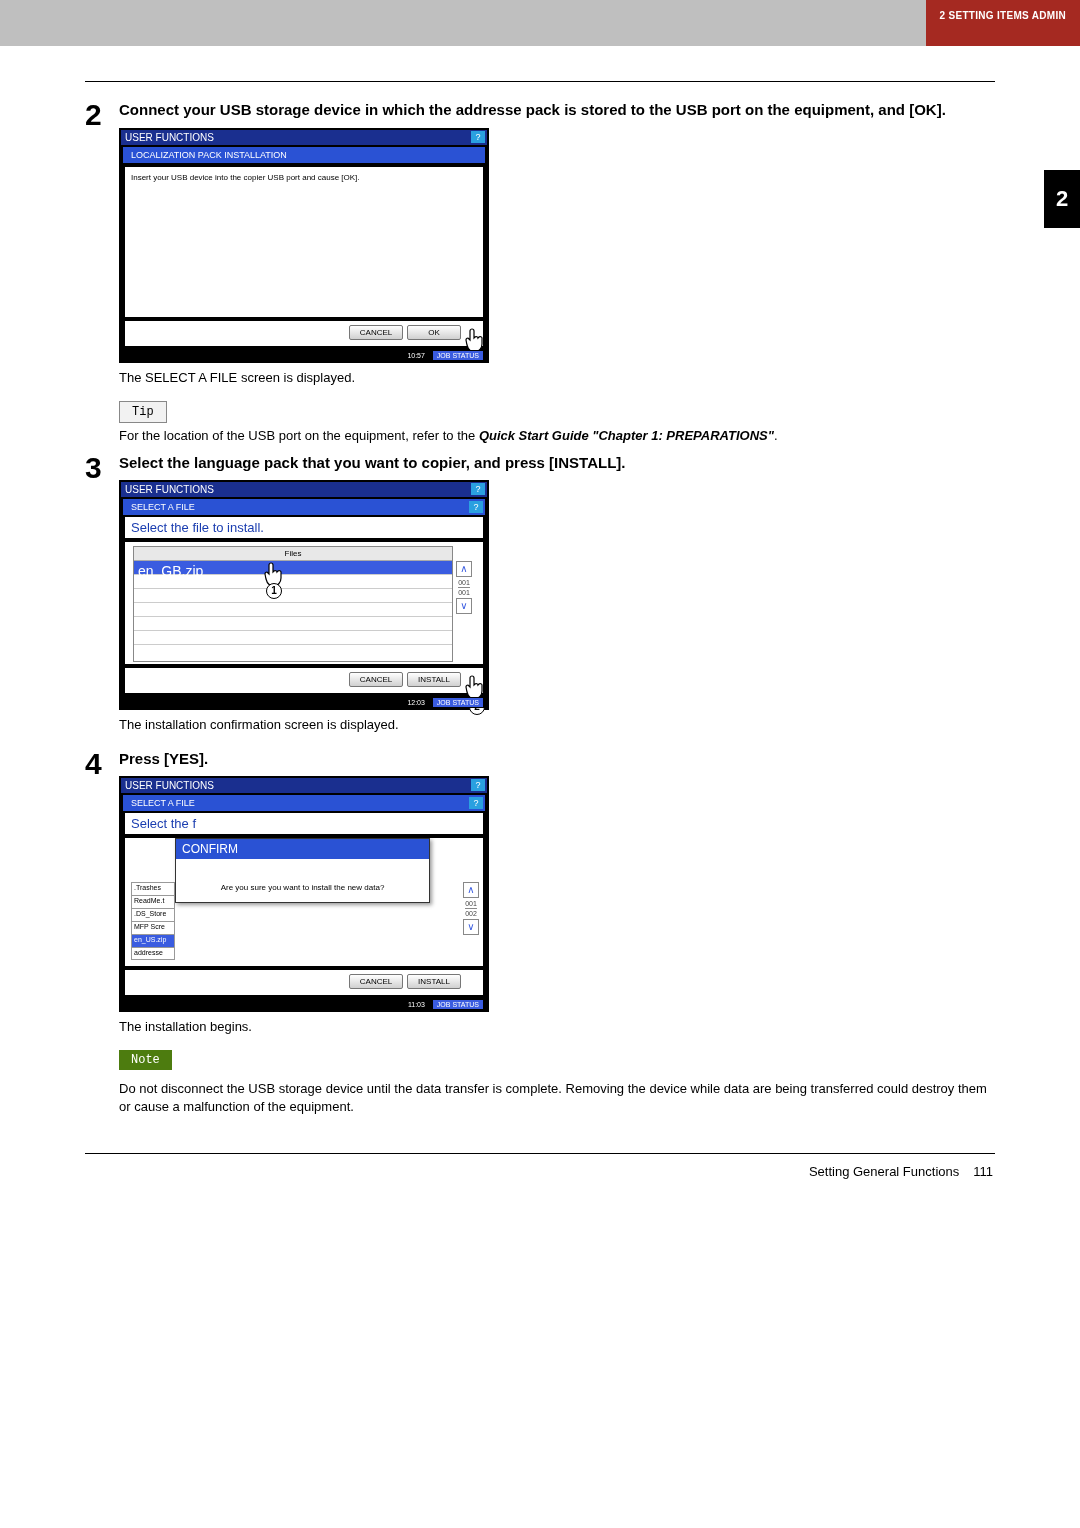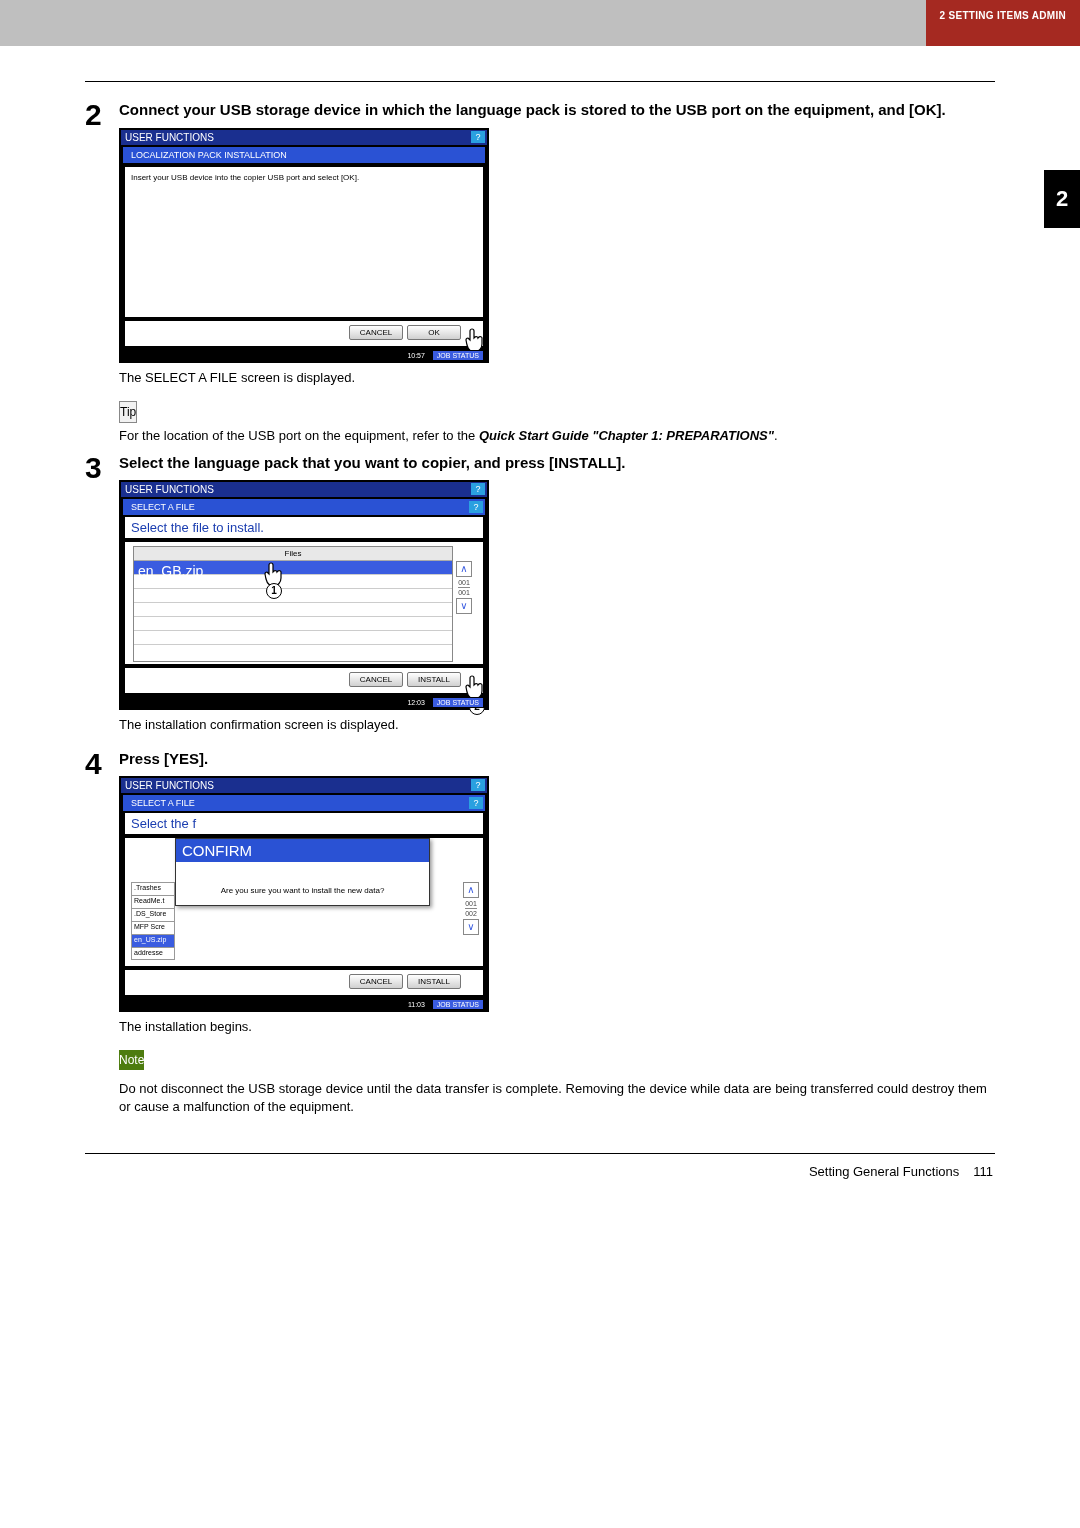--- a/index.html
+++ b/index.html
@@ -11,21 +11,21 @@
   .content { padding: 30px 85px 30px 85px; }
   .hr-top, .hr-bottom { border: none; border-top: 1px solid #000; margin: 5px 0 18px 0; }
   .hr-bottom { margin: 30px 0 10px 0; }
   .step { display: flex; margin-bottom: 8px; }
   .step-num { font-size: 30px; font-weight: bold; width: 30px; flex-shrink: 0; line-height: 1; }
   .step-body { flex: 1; padding-left: 4px; }
   .step-heading { font-size: 15px; font-weight: bold; line-height: 1.3; margin-bottom: 8px; }
   .step-text { font-size: 13px; margin: 6px 0; line-height: 1.4; }
   .ref-text { font-size: 13px; line-height: 1.4; }
   .ref-text .bi { font-weight: bold; font-style: italic; }
-  .callout { display: inline-block; padding: 3px 0; font-size: 12px; margin: 8px 0 4px 0; }
+  .callout { display: inline-block; padding: 3px 12px; font-size: 12px; margin: 8px 0 4px 0; font-family: Liberation Mono, monospace; }
   .callout.tip { border: 1px solid #888; background: #f2f2f2; }
   .callout.note { background: #4d7c0f; color: #fff; }
   .footer { display: flex; justify-content: flex-end; align-items: center; font-size: 13px; padding-right: 2px; }
   .footer .pagelabel { margin-right: 14px; }
 
   
   .device { width: 370px; border: 2px solid #000; background: #000; padding: 0; margin-bottom: 6px; }
   .dev-titlebar { background: #1a2f8f; color: #fff; font-size: 10px; padding: 2px 4px; position: relative; }
   .dev-titlebar .help { position: absolute; right: 2px; top: 1px; width: 14px; height: 12px; background: #2aa0e0; color: #fff; font-size: 9px; text-align: center; line-height: 12px; }
   .dev-subbar { background: #2a52d4; color: #fff; font-size: 9px; padding: 3px 8px; margin: 2px; position: relative; }
@@ -48,21 +48,21 @@
   .filerow { font-size: 14px; padding: 2px 4px; border-bottom: 1px solid #ccc; height: 14px; }
   .filerow.sel { background: #3a5ce0; color: #fff; }
   .scrollcol { position: absolute; right: -20px; top: 14px; width: 16px; display: flex; flex-direction: column; align-items: center; gap: 2px; }
   .scrollbtn { width: 16px; height: 16px; background: #fff; border: 1px solid #888; font-size: 10px; text-align: center; line-height: 14px; color: #3a5ce0; }
   .scrollpg { font-size: 7px; color: #444; }
   .scrollpg hr { border: none; border-top: 1px solid #888; margin: 1px 0; }
 
   
   .overlay-grid { position: relative; }
   .dlg { position: absolute; left: 50px; top: 0px; width: 255px; background: #fff; border: 1px solid #333; box-shadow: 2px 2px 4px rgba(0,0,0,0.4); }
-  .dlg-title { background: #2a52d4; color: #fff; font-size: 15px; padding: 3px 6px; }
+  .dlg-title { background: #2a52d4; color: #fff; font-size: 12px; padding: 3px 6px; }
   .dlg-body { padding: 24px 6px 10px 6px; text-align: center; font-size: 8px; }
   .dlg-btns { display: flex; justify-content: center; gap: 18px; padding: 0 0 12px 0; position: relative; }
 
   .leftfiles { position: absolute; left: 6px; top: 44px; width: 44px; }
   .leftfiles .lf { font-size: 7px; padding: 1px 2px; border: 1px solid #999; border-bottom: none; background: #fff; height: 13px; overflow: hidden; white-space: nowrap; }
   .leftfiles .lf.sel { background: #3a5ce0; color: #fff; }
   .leftfiles .lf:last-child { border-bottom: 1px solid #999; }
 </style>
 </head>
 <body>
@@ -72,31 +72,31 @@
     <div class="topbar-tab">2 SETTING ITEMS ADMIN</div>
   </div>
   <div class="side-tab">2</div>
 
   <div class="content">
     <hr class="hr-top">
 
     <div class="step">
       <div class="step-num">2</div>
       <div class="step-body">
-        <div class="step-heading">Connect your USB storage device in which the language pack is stored to the USB port on the equipment, and [OK].</div>
+        <div class="step-heading">Connect your USB storage device in which the addresse pack is stored to the USB port on the equipment, and [OK].</div>
 
         
         <div class="device">
           <div class="dev-titlebar">
             <span>USER FUNCTIONS</span>
             <span class="help">?</span>
           </div>
           <div class="dev-subbar">LOCALIZATION PACK INSTALLATION</div>
           <div class="dev-canvas big">
-            <div class="msg">Insert your USB device into the copier USB port and select [OK].</div>
+            <div class="msg">Insert your USB device into the copier USB port and cause [OK].</div>
           </div>
           <div class="dev-buttons">
             <div class="dbtn">CANCEL</div>
             <div class="dbtn">OK</div>
             <span class="hand" style="right:-4px; bottom:-14px;">
               <svg viewBox="0 0 24 28">
                   <path d="M9 2c1 0 2 1 2 2v7l1-1c1-1 3 0 3 1l1-1c1-1 3 0 3 1v6c0 4-3 8-7 8s-7-3-8-7l-1-5c0-1 1-2 2-2l2 2V4c0-1 1-2 2-2z" fill="#fff" stroke="#000" stroke-width="1.2"></path>
                 </svg>
             </span>
           </div>

